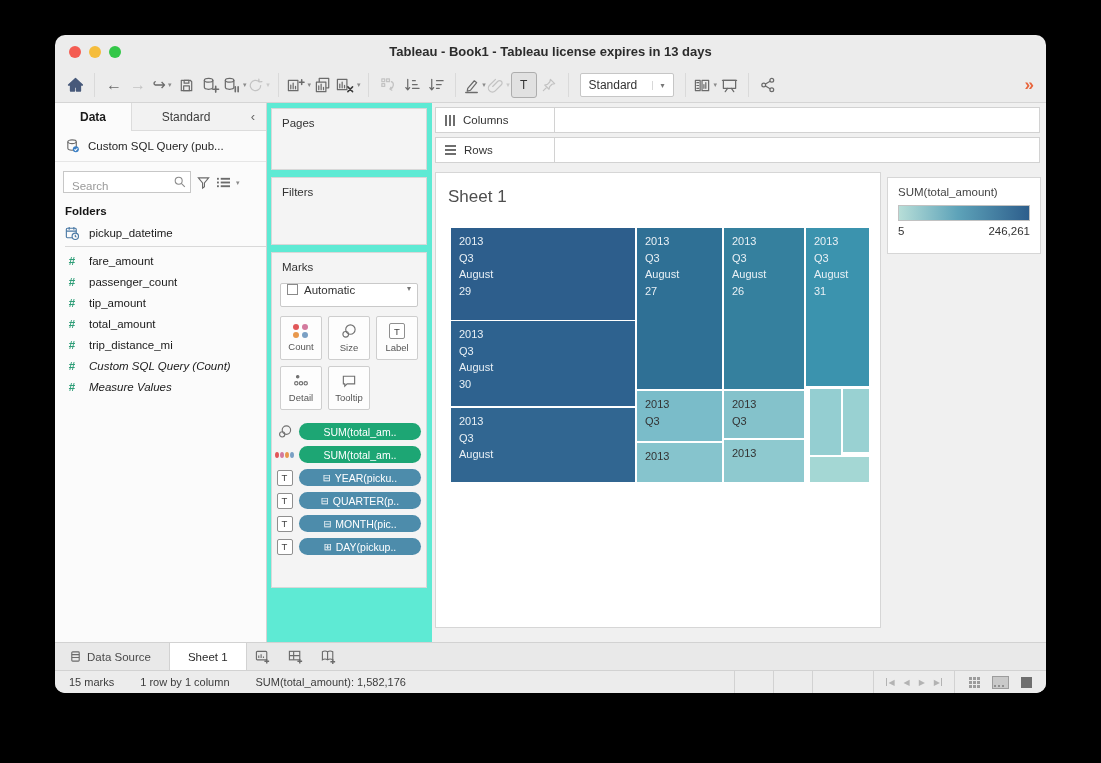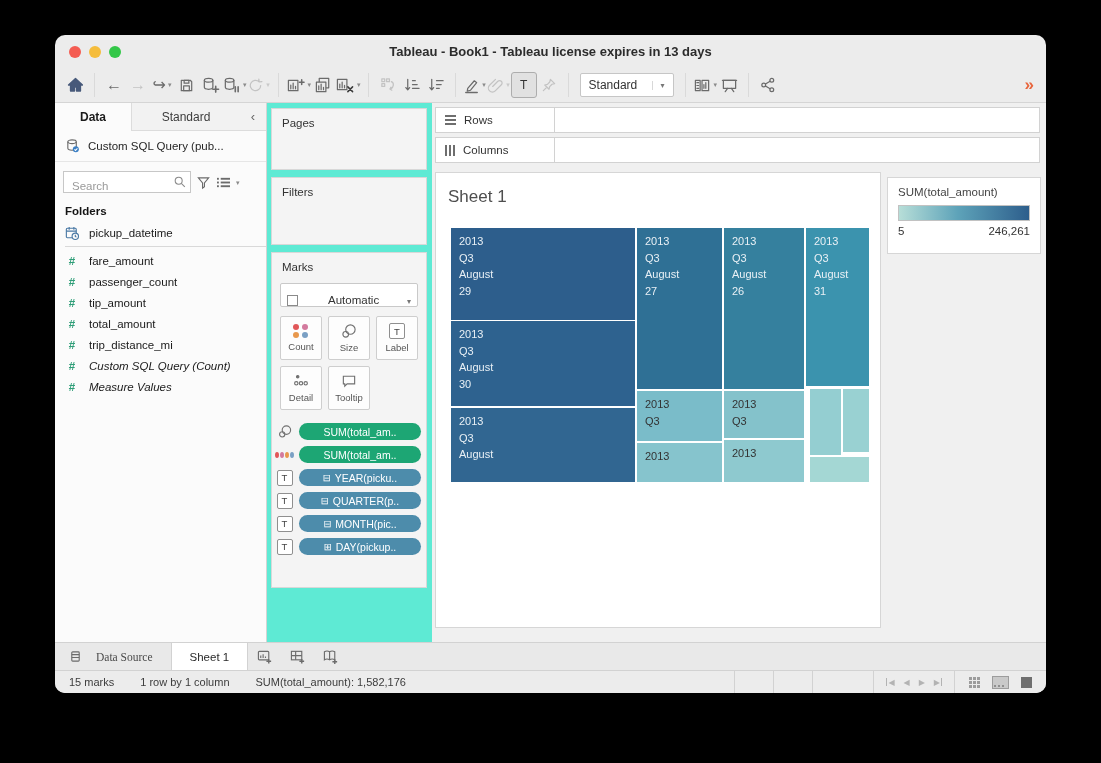--- a/index.html
+++ b/index.html
@@ -52,21 +52,21 @@
   .num-ic{color:#2f9e78;font-weight:bold;font-size:11.5px;}
   .abc-ic{color:#4a79a5;font-weight:bold;font-size:9px;font-style:normal;}
   .ital{font-style:italic;}
   .field-div{height:1px;background:#d9d9d9;margin:3px 0 3px 10px;}
   
   .midcol{width:165px;box-sizing:border-box;background:#5eead4;padding:5px 5px 0 4px;}
   .card{background:#f4f4f4;border:1px solid #d8d8d8;box-sizing:border-box;font-size:11.5px;color:#333;margin-bottom:7px;}
   .card-label{padding:8px 0 0 10px;}
   .card.pages{height:62px;} .card.filters{height:68px;} .card.marks{height:336px;}
   .mark-dd{margin:10px 8px 9px;height:22px;background:#fff;border:1px solid #c9c9c9;border-radius:2px;
-           display:flex;align-items:flex-end;font-size:11.5px;color:#333;padding:0 6px;gap:24px;}
+           display:flex;align-items:flex-start;font-size:11.5px;color:#333;padding:0 6px;}
   .mark-dd .sq{width:9px;height:9px;border:1px solid #8a8a8a;margin-right:6px;}
   .mark-dd .dd{margin-left:auto;font-size:8px;color:#777;}
   .mark-btns{display:grid;grid-template-columns:repeat(3,1fr);gap:6px;margin:0 8px;}
   .mbtn{height:42px;background:#fdfdfd;border:1px solid #cecece;border-radius:2px;display:flex;flex-direction:column;
         align-items:center;justify-content:center;gap:3px;font-size:9.5px;color:#555;}
   .mbtn svg{stroke:#707070;fill:none;stroke-width:1.2;}
   .dots4{display:grid;grid-template-columns:7px 7px;gap:2px;}
   .dots4 i{width:6px;height:6px;border-radius:50%;}
   .tbox{width:14px;height:14px;border:1px solid #8f8f8f;border-radius:2px;background:#fff;
         display:flex;align-items:center;justify-content:center;font-size:9.5px;color:#444;}
@@ -88,21 +88,21 @@
   .sheet-title{position:absolute;left:12px;top:14px;font-size:17px;color:#4e4e4e;}
   .treemap{position:absolute;left:15px;top:55px;width:418px;height:254px;}
   .tm-cell{position:absolute;box-sizing:border-box;padding:5px 4px 0 8px;font-size:11px;line-height:16.5px;overflow:hidden;}
   .legend-card{position:absolute;left:452px;top:8px;width:154px;background:#fff;border:1px solid #d6d6d6;box-sizing:border-box;padding-bottom:16px;}
   .legend-title{font-size:11.5px;color:#454545;padding:8px 10px 7px;}
   .legend-bar{height:16px;margin:0 10px;border:1px solid #c2c2c2;box-sizing:border-box;}
   .legend-range{display:flex;justify-content:space-between;font-size:11.5px;color:#333;padding:4px 10px 0;}
   
   .tabsbar{position:absolute;left:0;right:0;bottom:22px;height:28px;background:#e9e9e9;border-top:1px solid #d2d2d2;
            display:flex;align-items:stretch;font-size:11.5px;color:#4a4a4a;}
-  .tab-ds{display:flex;align-items:center;gap:14px;padding:0 18px 0 14px;font-family:Liberation Serif, serif;}
+  .tab-ds{display:flex;align-items:center;gap:5px;padding:0 18px 0 14px;}
   .tab-ds svg{stroke:#6b6b6b;fill:none;stroke-width:1.2;}
   .tab-sheet{background:#fff;border-left:1px solid #d2d2d2;border-right:1px solid #d2d2d2;display:flex;align-items:center;padding:0 18px;color:#2b2b2b;}
   .newtab{width:33px;display:flex;align-items:center;justify-content:center;}
   .newtab svg{stroke:#6b6b6b;fill:none;stroke-width:1.2;}
   
   .statusbar{position:absolute;left:0;right:0;bottom:0;height:22px;background:#ececec;border-top:1px solid #d2d2d2;
              display:flex;align-items:center;font-size:11px;color:#3c3c3c;}
   .sb-marks{margin-left:14px;} .sb-layout{margin-left:26px;} .sb-agg{margin-left:26px;}
   .sb-right{margin-left:auto;display:flex;align-items:center;height:100%;}
   .sb-sep{width:1px;height:100%;background:#d2d2d2;}
@@ -471,37 +471,37 @@
                 <span>DAY(pickup..</span>
               </span>
           </div>
         </div>
       </div>
     </div>
 
     <div class="rightarea">
       <div class="shelf-row">
         <div class="shelf-label">
+          <span class="cols-ic">
+              <i></i>
+              <i></i>
+              <i></i>
+            </span>
+          <span>Columns</span>
+        </div>
+        <div class="shelf-area"></div>
+      </div>
+      <div class="shelf-row">
+        <div class="shelf-label">
           <span class="rows-ic">
               <i></i>
               <i></i>
               <i></i>
             </span>
           <span>Rows</span>
-        </div>
-        <div class="shelf-area"></div>
-      </div>
-      <div class="shelf-row">
-        <div class="shelf-label">
-          <span class="cols-ic">
-              <i></i>
-              <i></i>
-              <i></i>
-            </span>
-          <span>Columns</span>
         </div>
         <div class="shelf-area"></div>
       </div>
       <div class="content">
         <div class="sheet-card">
           <div class="sheet-title">Sheet 1</div>
           <div class="treemap">
               <div class="tm-cell" style="left: 0px; top: 0px; width: 184px; height: 92px; background: rgb(45, 94, 140); color: rgb(233, 240, 245);">
                 <div>2013</div>
                 <div>Q3</div>

